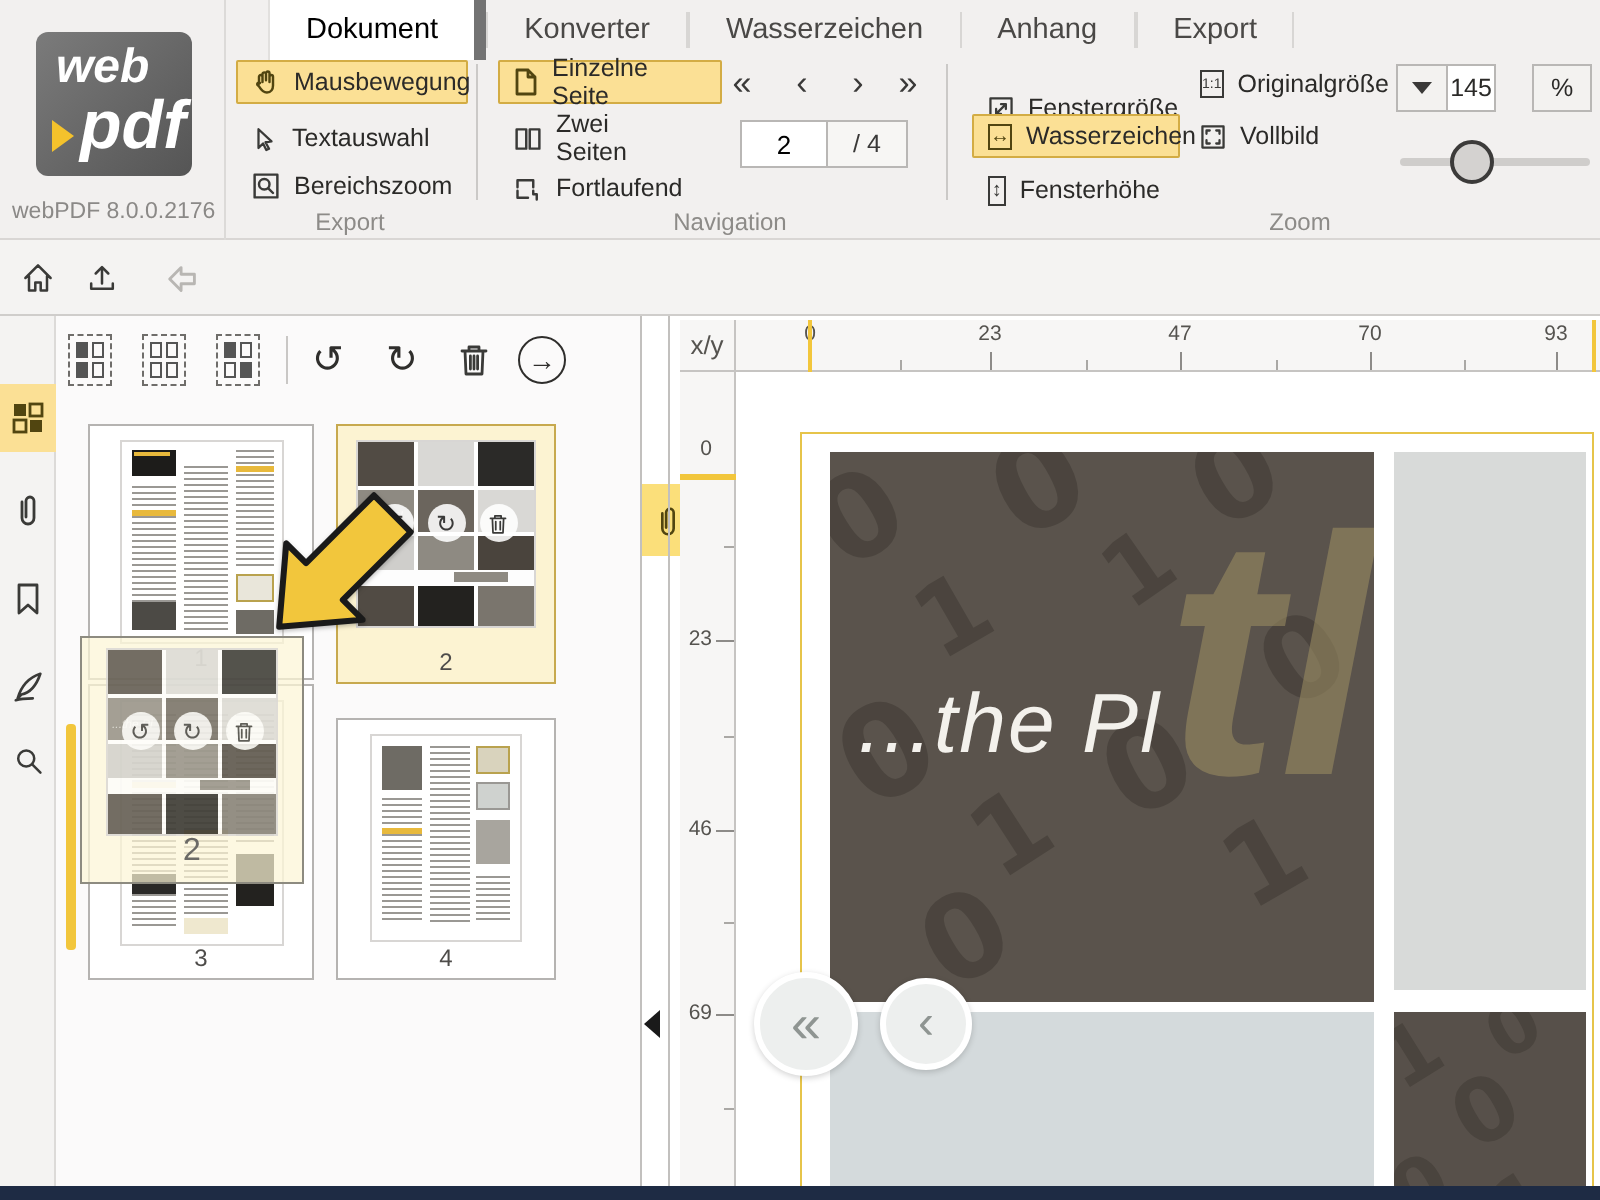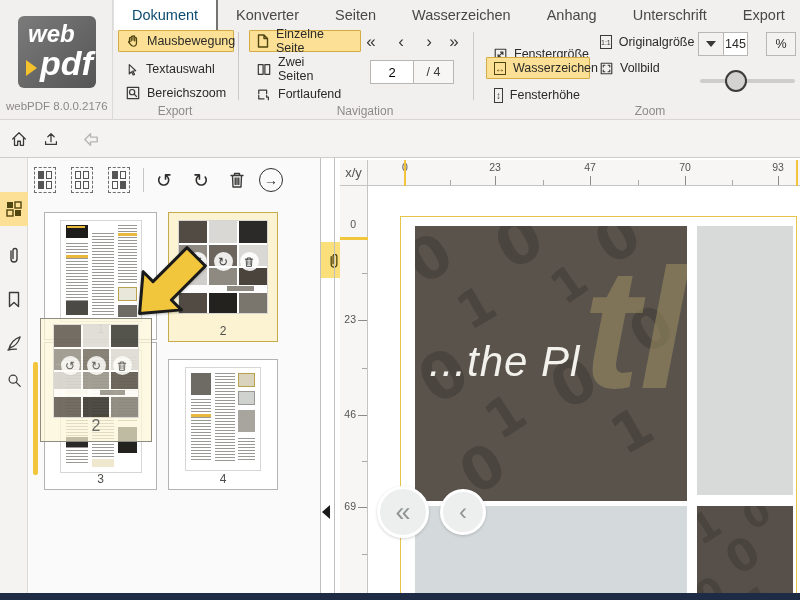--- a/index.html
+++ b/index.html
@@ -14,21 +14,21 @@
     background:linear-gradient(135deg,#7b7b7b,#555); color:#fff; font-style:italic; font-weight:bold; }
   .logo-web { position:absolute; left:10px; top:4px; font-size:24px; }
   .logo-pdf { position:absolute; left:22px; top:28px; font-size:34px; }
   .logo-tri { position:absolute; left:8px; top:44px; width:0; height:0;
     border-left:11px solid #f4c22c; border-top:8px solid transparent; border-bottom:8px solid transparent; }
   .version { left:6px; top:100px; width:108px; font-size:11.5px; color:#8b8987; }
   .logo-sep { left:112px; top:0; width:1px; height:120px; background:#dcdad8; }
 
   .tabrow { left:113px; top:0; width:687px; height:30px; display:flex; align-items:stretch; }
   .rtab { position:relative; display:flex; align-items:center; padding:0 18px; font-size:14.5px; color:#4a4846; cursor:default; }
-  .rtab.active { background:#fff; color:#0c4a6e; border-left:1px solid #e2e0de; border-right:2px solid #737373; }
+  .rtab.active { background:#fff; color:#000000; border-left:1px solid #e2e0de; border-right:6px solid #737373;margin-left:21px; }
   .tabsep { width:1px; height:18px; background:#d8d6d4; align-self:center; }
 
   .rbtn { display:flex; align-items:center; gap:7px; font-size:12.5px; color:#2b2a28; padding:0 7px; height:22px; border:1px solid transparent; border-radius:1px; }
   .rbtn.active { background:#fbe095; border-color:#d3ac44; }
   .grp-label { font-size:12px; color:#8d8b88; text-align:center; }
   .grp-div { width:1px; background:#cbc9c7; top:32px; height:68px; }
   .navarrow { font-size:17px; color:#3a3938; width:22px; text-align:center; }
   .pagebox { width:44px; height:24px; border:1px solid #b9b7b5; background:#fff; text-align:center; font-size:13px; }
   .pagetotal { width:40px; height:24px; border:1px solid #b9b7b5; border-left:none; background:#f7f6f4; color:#3a3938;
     display:flex; align-items:center; justify-content:center; font-size:12.5px; }
@@ -135,35 +135,29 @@
 
     <div class="abs tabrow">
       <div class="rtab active">
           <span>Dokument</span>
         </div>
       <div class="tabsep"></div>
       <div class="rtab">
           <span>Konverter</span>
         </div>
       <div class="tabsep"></div>
-      <div class="rtab">
-          <span>Seiten</span>
-        </div>
       <div class="tabsep"></div>
       <div class="rtab">
           <span>Wasserzeichen</span>
         </div>
       <div class="tabsep"></div>
       <div class="rtab">
           <span>Anhang</span>
         </div>
       <div class="tabsep"></div>
-      <div class="rtab">
-          <span>Unterschrift</span>
-        </div>
       <div class="tabsep"></div>
       <div class="rtab">
           <span>Export</span>
         </div>
       <div class="tabsep"></div>
 
     </div>
 
     <div class="abs rbtn active" style="left:118px; top:30px; width:116px;">
       <span class="ico">

